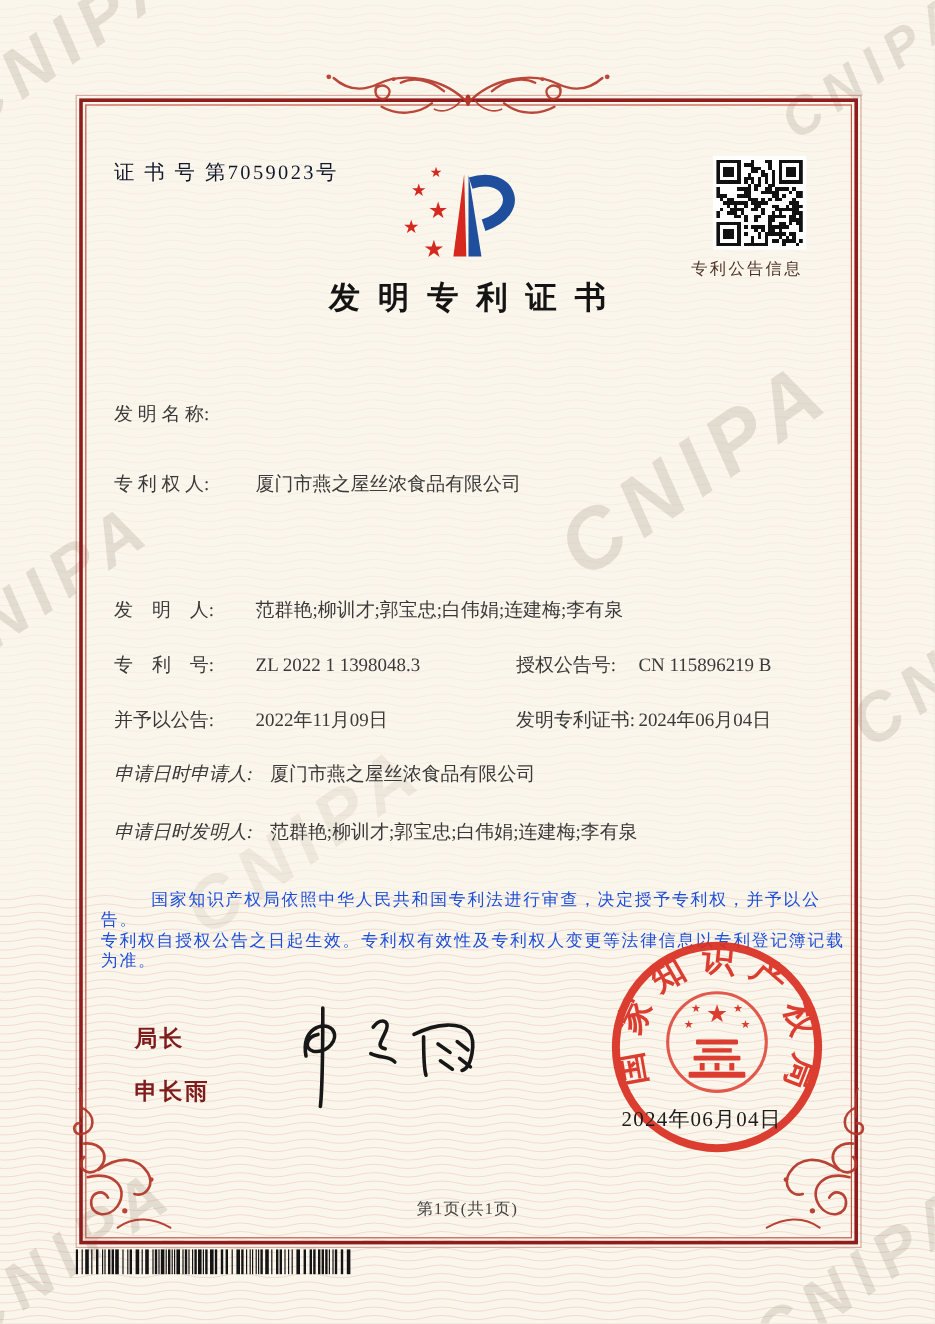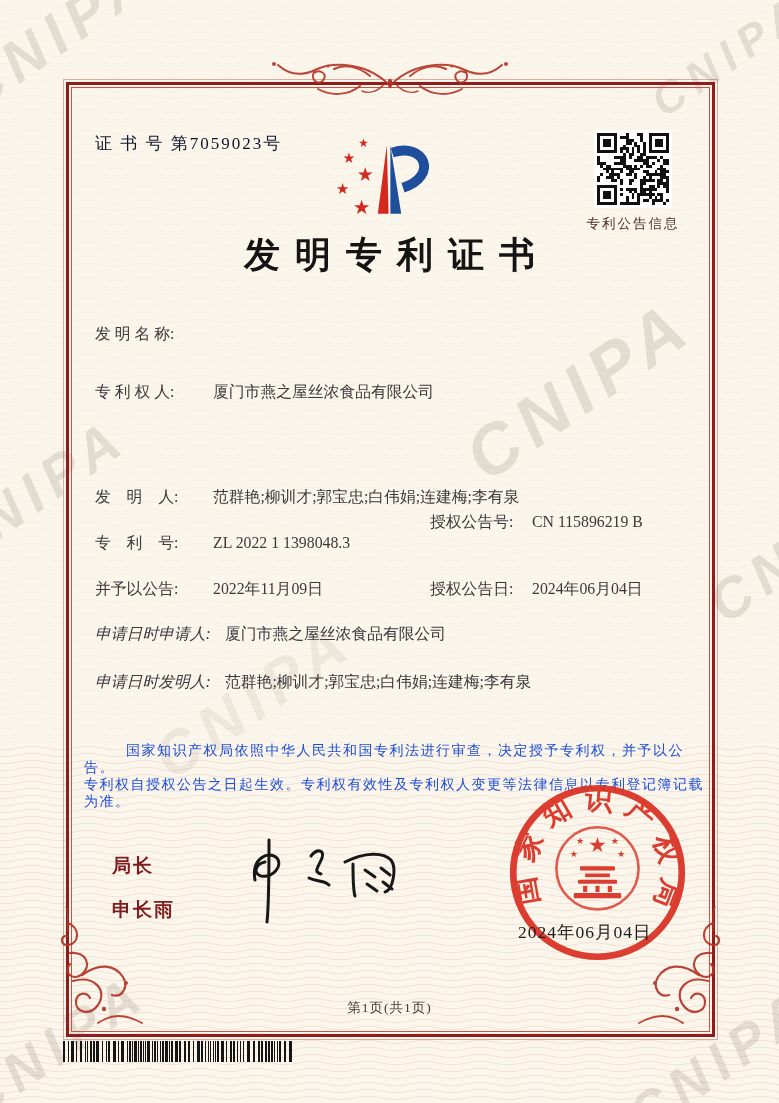--- a/index.html
+++ b/index.html
@@ -19,33 +19,33 @@
     position:absolute; font-family:"Liberation Sans","DejaVu Sans",sans-serif;
     font-weight:700; font-style:italic; color:rgba(158,147,132,0.26);
     letter-spacing:9px; transform:rotate(-35deg); white-space:nowrap; pointer-events:none;
   }
   .frame{position:absolute; left:66px; top:82px; width:643px; height:949px; border:3px solid #8f1d1d;}
   .frame::before{content:''; position:absolute; inset:-6px; border:1px solid rgba(170,80,66,.45);}
   .frame::after{content:''; position:absolute; inset:2px; border:1px solid #c4554a;}
   .ornament{position:absolute; pointer-events:none;}
   .cert-no{position:absolute; left:95px; top:132px; font-size:17px; letter-spacing:2px; color:#0f172a;}
   .logo{position:absolute; left:322px; top:130px;}
-  .qr-wrap{position:absolute; left:576px; top:130px; width:114px; text-align:center;}
+  .qr-wrap{position:absolute; left:576px; top:130px; width:114px; text-align:left;}
   .qr{width:72px; height:72px; margin:0 auto; background:#fff; padding:3px;}
   .qr-caption{margin-top:7px; font-size:13.5px; letter-spacing:2px; color:#4d3326;}
   .title{
     position:absolute; left:0; top:231px; width:779px; margin:0; text-align:center;
-    font-size:36px; font-weight:600; letter-spacing:15px; text-indent:15px; color:#141414;
+    font-size:26px; font-weight:600; letter-spacing:15px; text-indent:15px; color:#141414;
   }
-  .field{position:absolute; left:95px; display:flex; align-items:flex-end; font-size:15.8px; line-height:1.7;}
+  .field{position:absolute; left:95px; display:flex; align-items:flex-end; font-size:15.8px; line-height:1.7;margin-top:12px;}
   .field .lbl{flex:none; width:118px; white-space:pre;}
   .field .val{width:436px;}
   .field .val.nowrap{width:auto; white-space:nowrap;}
   .row-f0{top:321px}.row-f1{top:379px}.row-f2{top:434px}.row-f3{top:484px}
-  .row-f4{top:530px}.row-f5{top:509px; left:430px}.row-f6{top:576px}.row-f7{top:576px; left:430px}
+  .row-f4{top:530px}.row-f5{top:530px; left:430px}.row-f6{top:576px}.row-f7{top:576px; left:430px}
   .row-f8{top:621px}.row-f9{top:669px}
   .col2 .lbl{width:102px;}
   .lbl-wide .lbl{width:130px;font-style:italic;}
   .legal{position:absolute; left:84px; top:742px; width:628px; font-size:14px; letter-spacing:1.5px;
          color:#1d4ed8; line-height:17px;}
   .legal .l1{text-indent:3em;}
   .sig-title,.sig-name{position:absolute; left:112px; font-family:"Liberation Sans","DejaVu Sans",sans-serif;
          font-weight:700; font-size:19px; color:#7f1d1d; letter-spacing:2px;}
   .sig-title{top:853px}.sig-name{top:897px}
   .autograph{position:absolute; left:225px; top:828px;}
@@ -622,21 +622,21 @@
   </div>
   <div class="field row-f5 col2">
     <span class="lbl">授权公告号:</span>
     <span class="val nowrap">CN 115896219 B</span>
   </div>
   <div class="field row-f6">
     <span class="lbl">并予以公告:</span>
     <span class="val nowrap">2022年11月09日</span>
   </div>
   <div class="field row-f7 col2">
-    <span class="lbl">授权公告日:</span>
+    <span class="lbl">发明专利证书:</span>
     <span class="val nowrap">2024年06月04日</span>
   </div>
   <div class="field row-f8 lbl-wide">
     <span class="lbl">申请日时申请人:</span>
     <span class="val nowrap">厦门市燕之屋丝浓食品有限公司</span>
   </div>
   <div class="field row-f9 lbl-wide">
     <span class="lbl">申请日时发明人:</span>
     <span class="val nowrap">范群艳;柳训才;郭宝忠;白伟娟;连建梅;李有泉</span>
   </div>

